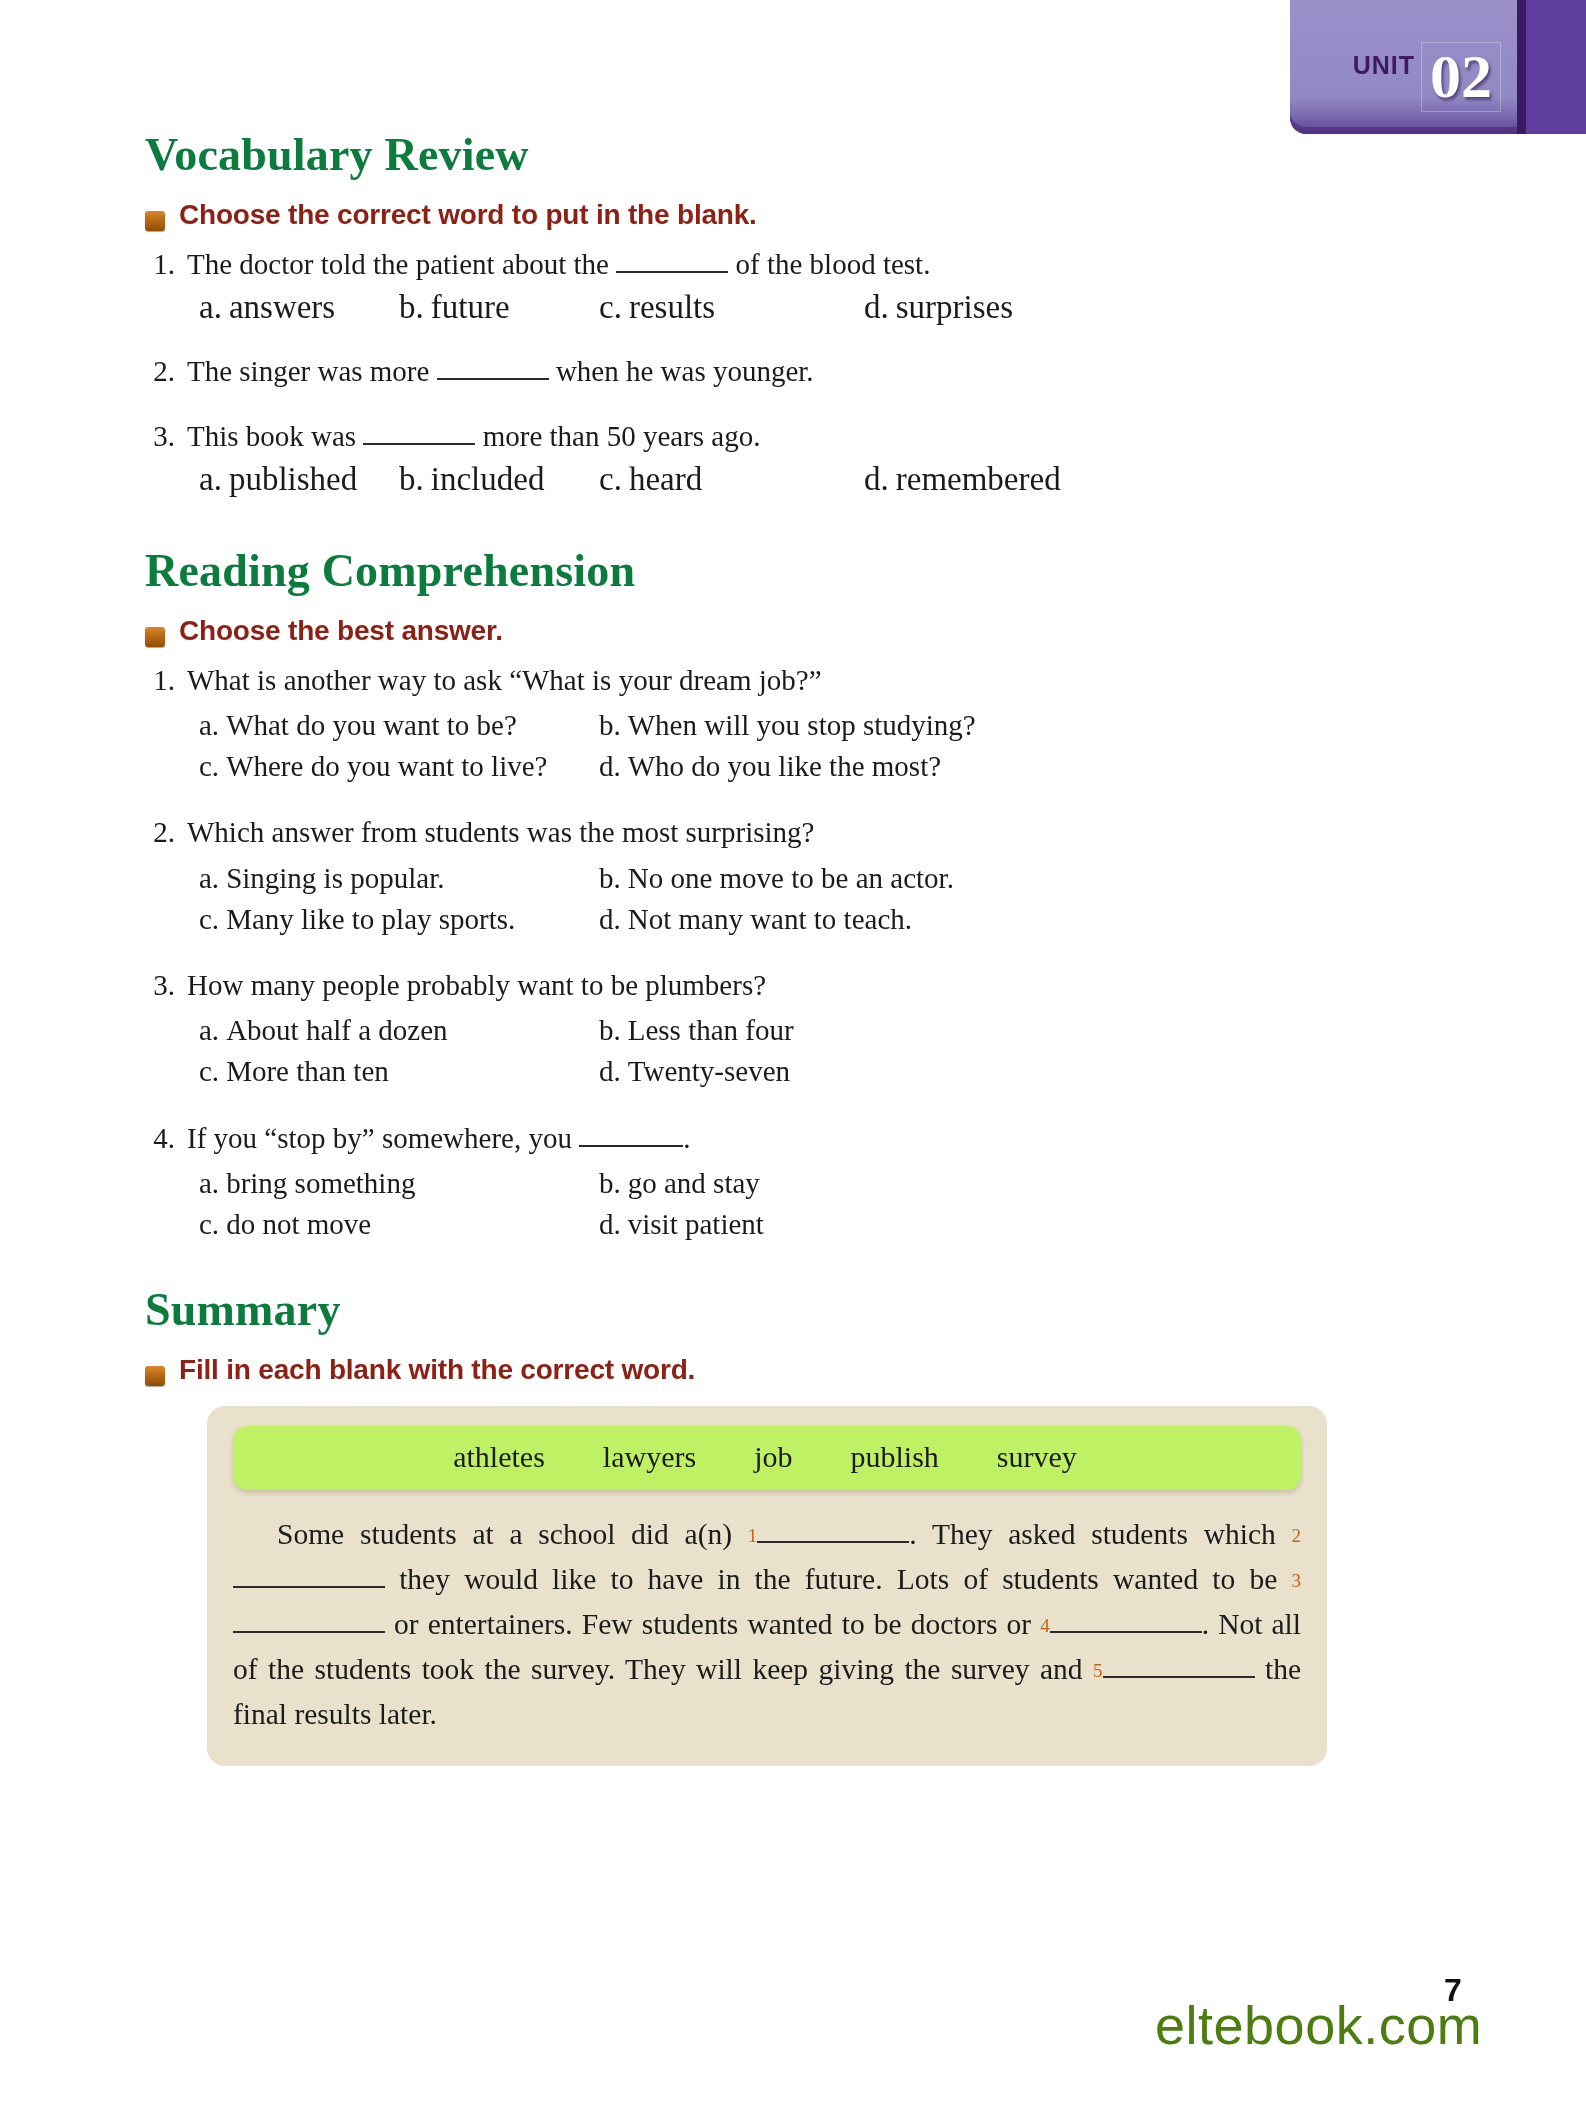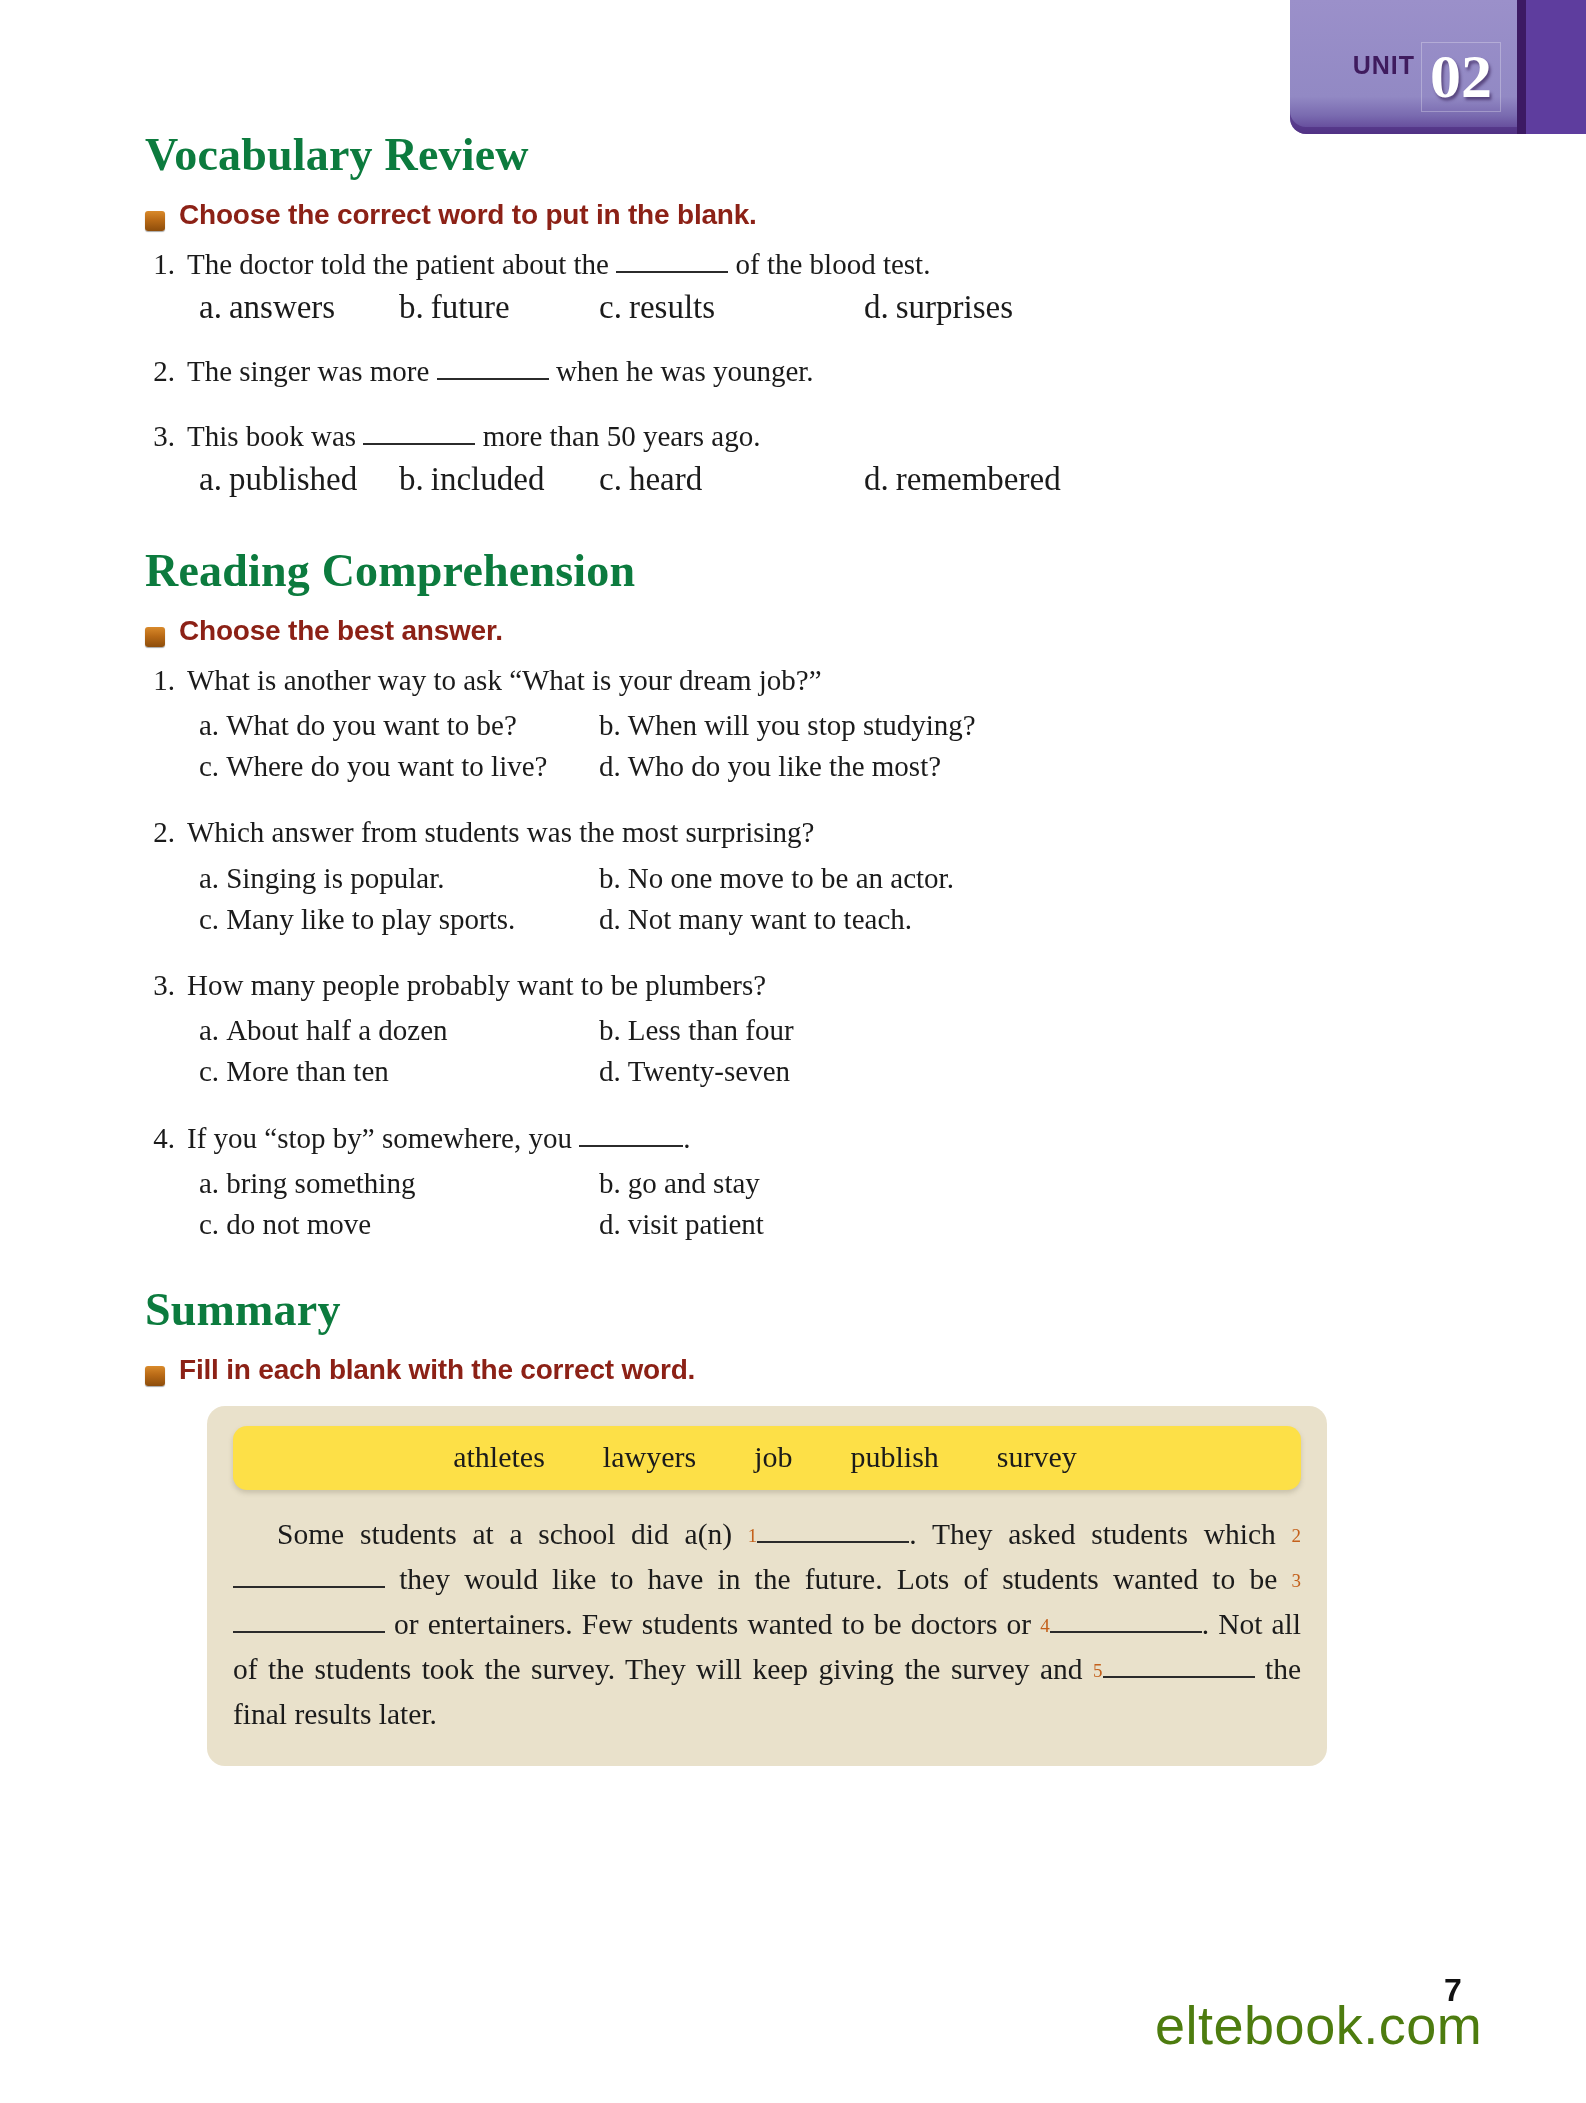--- a/index.html
+++ b/index.html
@@ -160,21 +160,21 @@
   .summary-box {
     margin-top: 20px;
     margin-left: 62px;
     margin-right: 118px;
     background: #e9e1cb;
     border-radius: 18px;
     padding: 20px 26px 30px 26px;
     box-sizing: border-box;
   }
   .word-bank {
-    background: #fde047;
+    background: #bef264;
     border-radius: 14px;
     box-shadow: 0 3px 5px rgba(120,110,85,0.28);
     padding: 14px 4px 16px 0;
     display: flex;
     justify-content: center;
     gap: 58px;
     font-size: 30px;
   }
   .word-bank .wb-word { white-space: nowrap; }
 

